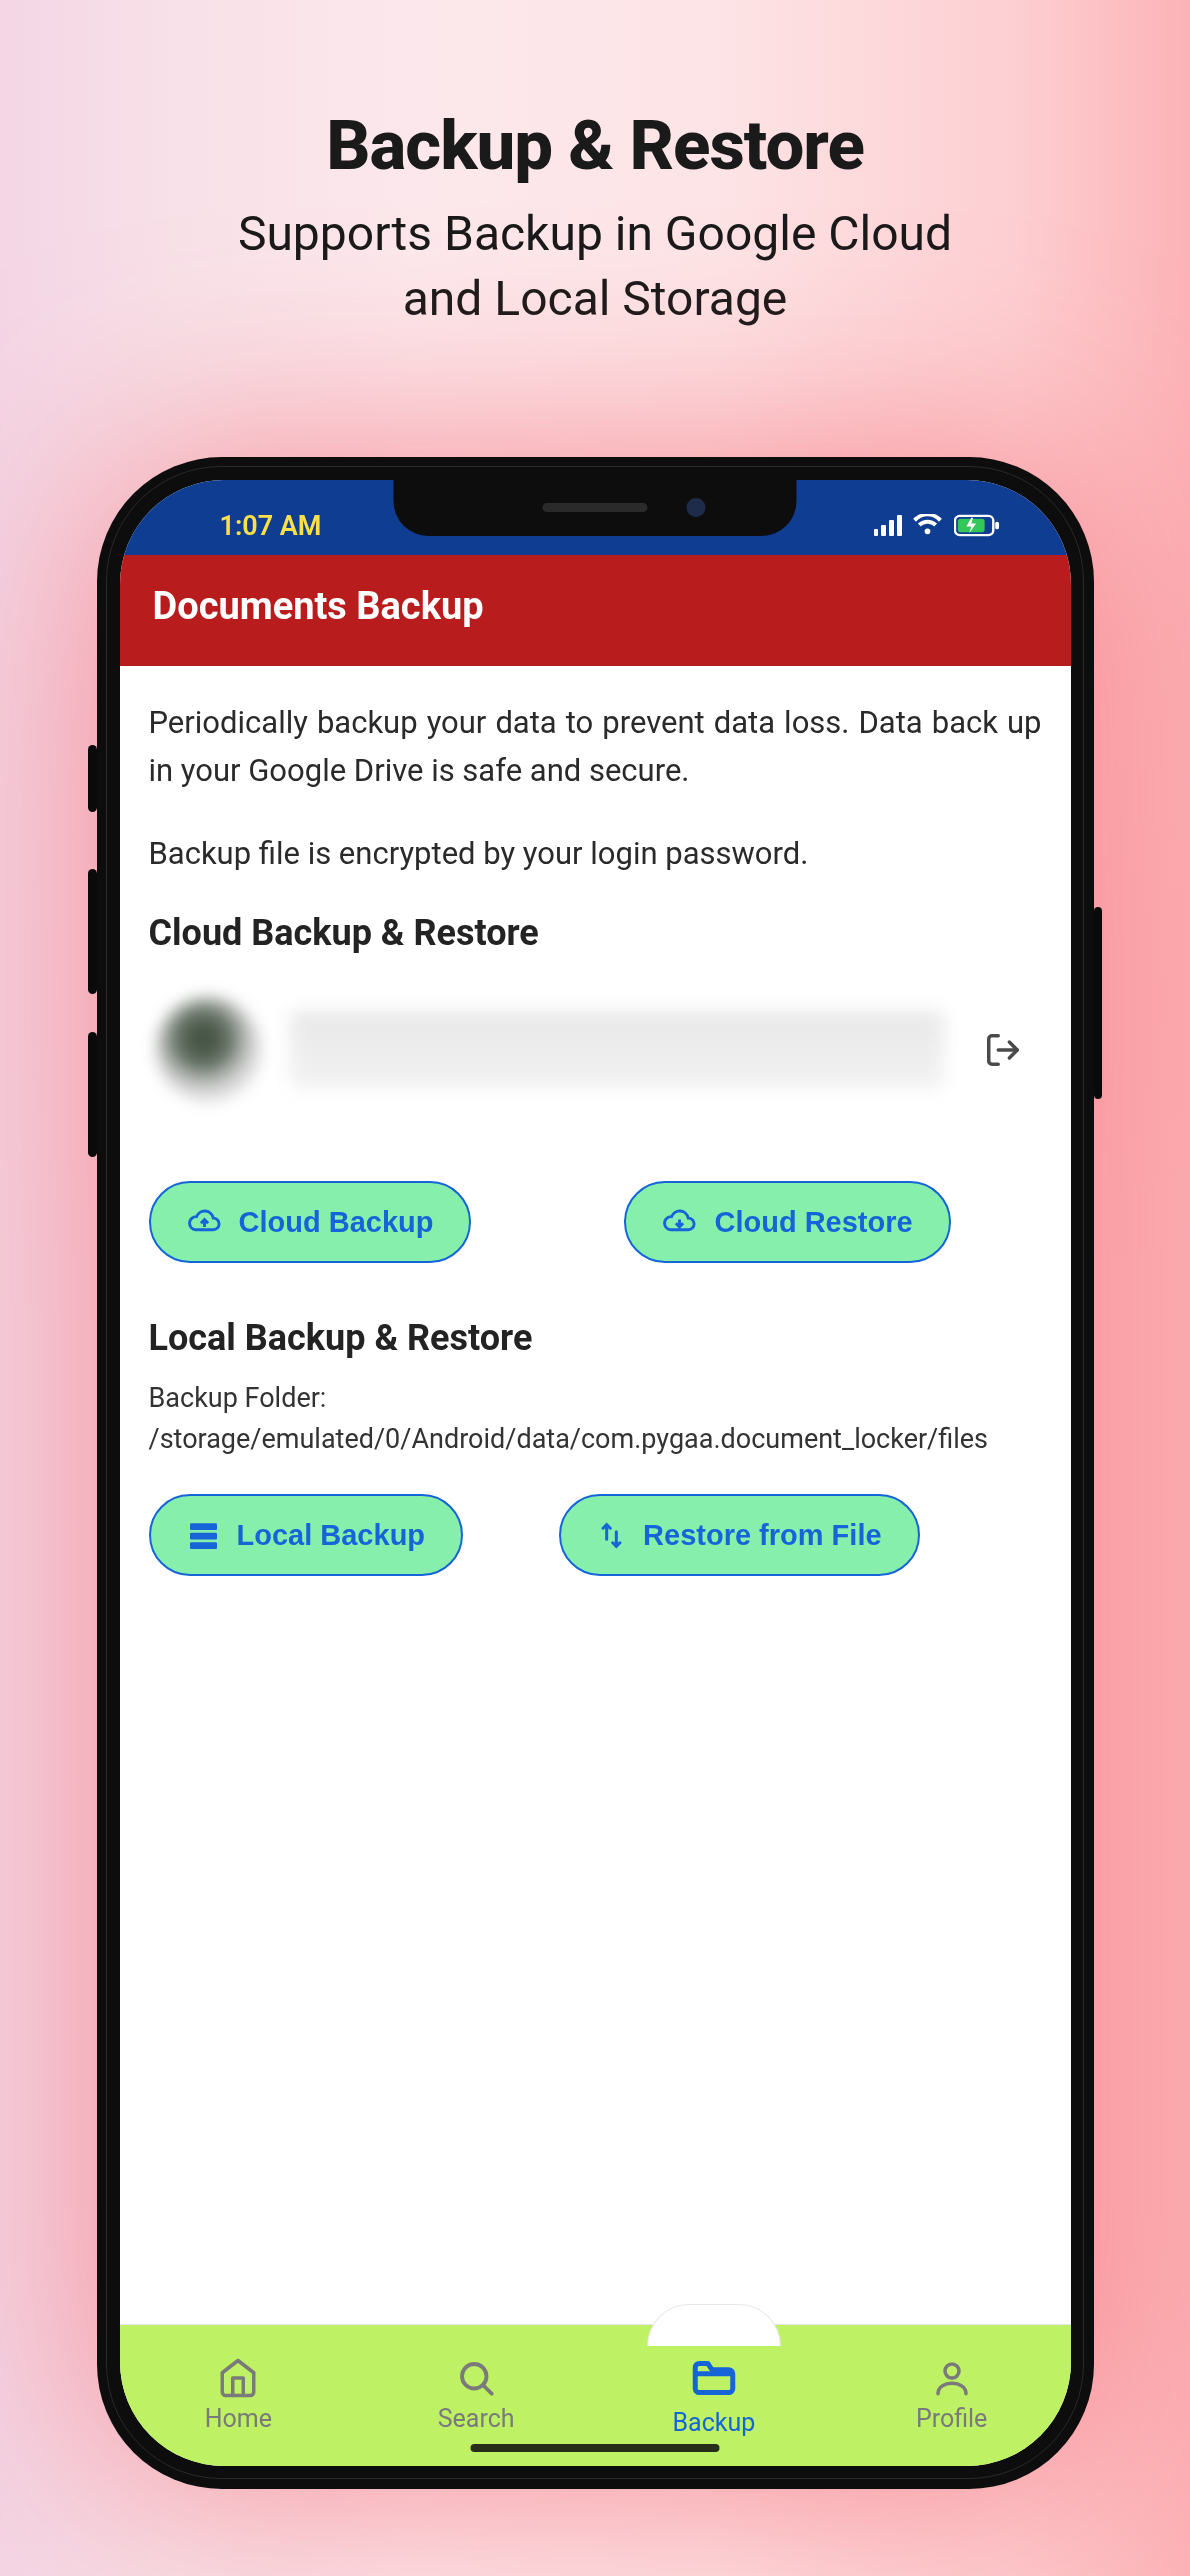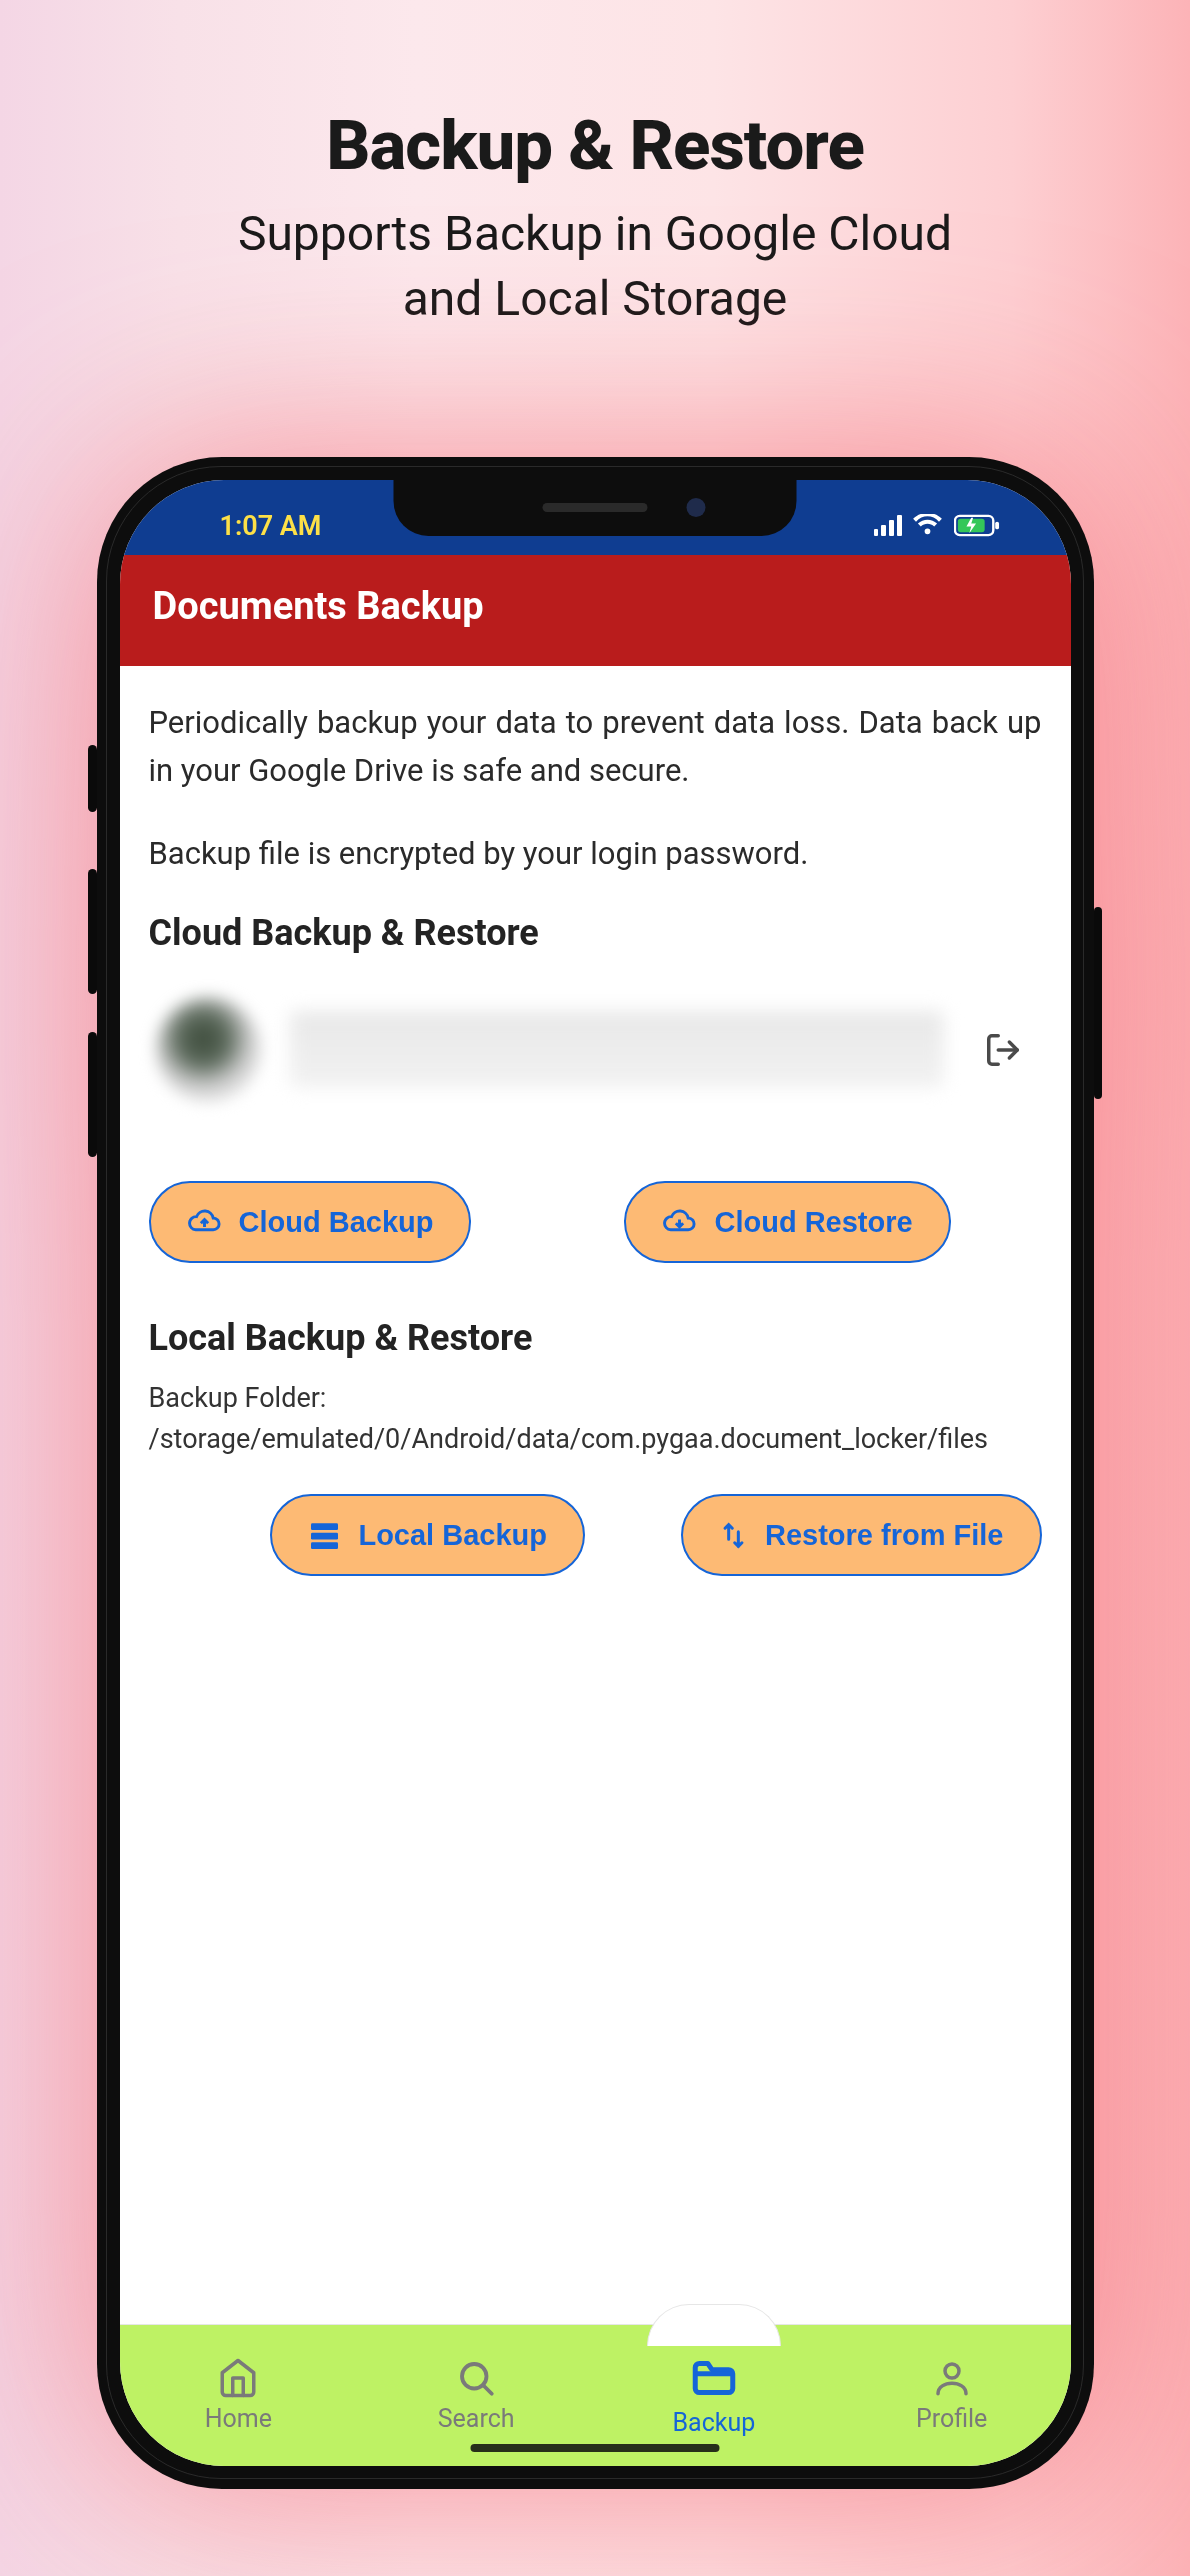--- a/index.html
+++ b/index.html
@@ -187,25 +187,25 @@
   .signout-btn {
     color: #595959;
     padding: 11.5px;
   }
 
   .btn-row {
     display: flex;
     gap: 153px;
     margin-top: 73px;
   }
-  .btn-row.tight { gap: 96px; margin-top: 35px; justify-content: flex-end; }
+  .btn-row.tight { gap: 96px; margin-top: 35px; }
   .pill-btn {
     border: 2.9px solid #1565d8;
     color: #1565d8;
-    background: #fdba74;
+    background: #86efac;
     border-radius: 58px;
     height: 82px;
     display: inline-flex;
     align-items: center;
     justify-content: center;
     gap: 17px;
     font-size: 29px;
     font-weight: 700;
     padding: 0 36px;
     white-space: nowrap;

